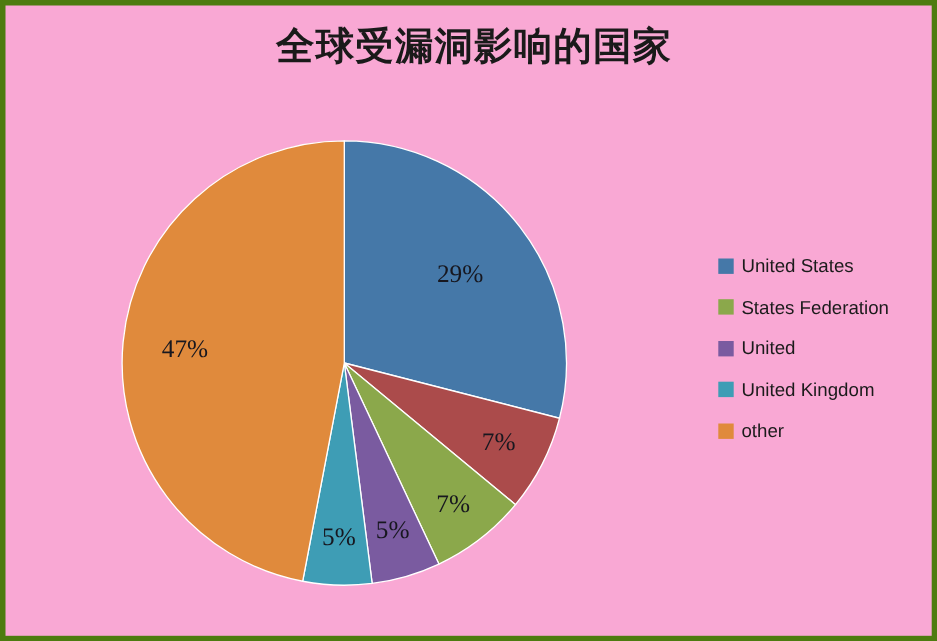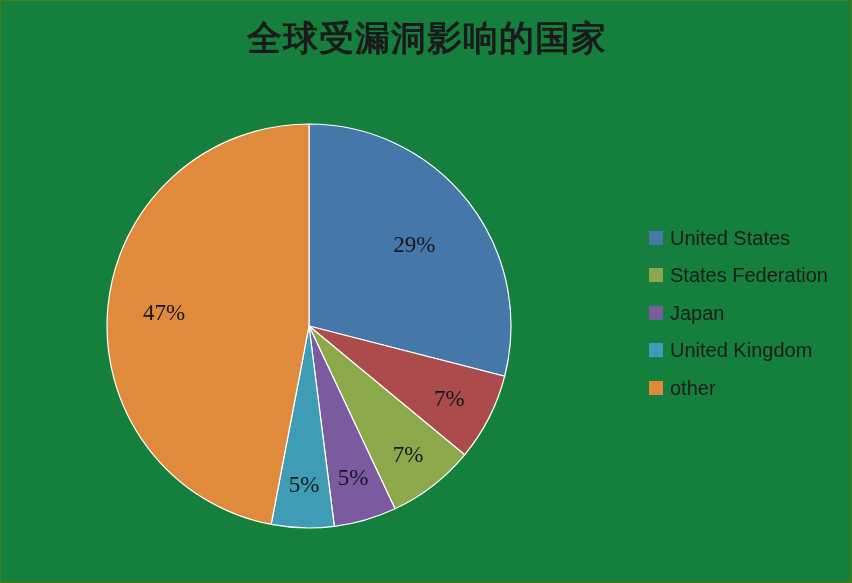--- a/index.html
+++ b/index.html
@@ -7,23 +7,23 @@
     padding: 0;
     background: #ffffff;
   }
   body {
     font-family: "Liberation Sans", sans-serif;
   }
   #chart-frame {
     position: relative;
     width: 852px;
     height: 583px;
-    background: #15803d;
+    background: #f9a8d4;
     box-sizing: border-box;
-    border: 1px solid #4d7c0f;
+    border: 5px solid #4d7c0f;
     overflow: hidden;
   }
   #chart-title {
     position: absolute;
     left: 0;
     top: 14px;
     width: 852px;
     text-align: center;
     font-family: "Liberation Serif", "DejaVu Serif", serif;
     font-size: 35px;
@@ -61,21 +61,21 @@
     height: 37.5px;
   }
   .legend-swatch {
     width: 14px;
     height: 14px;
     flex: 0 0 14px;
     margin-right: 7px;
   }
   .legend-label {
     font-family: "Liberation Sans", "DejaVu Sans", sans-serif;
-    font-size: 20px;
+    font-size: 17px;
     color: #1b1b1b;
     white-space: nowrap;
     line-height: 1;
   }
 </style>
 </head>
 <body>
 
 <div id="chart-frame">
 
@@ -106,21 +106,21 @@
       <div class="legend-row">
         <span class="legend-swatch" style="background: rgb(69, 120, 168);"></span>
         <span class="legend-label">United States</span>
       </div>
       <div class="legend-row">
         <span class="legend-swatch" style="background: rgb(139, 168, 75);"></span>
         <span class="legend-label">States Federation</span>
       </div>
       <div class="legend-row">
         <span class="legend-swatch" style="background: rgb(122, 91, 160);"></span>
-        <span class="legend-label">Japan</span>
+        <span class="legend-label">United</span>
       </div>
       <div class="legend-row">
         <span class="legend-swatch" style="background: rgb(62, 157, 181);"></span>
         <span class="legend-label">United Kingdom</span>
       </div>
       <div class="legend-row">
         <span class="legend-swatch" style="background: rgb(224, 138, 60);"></span>
         <span class="legend-label">other</span>
       </div>
     </div>

